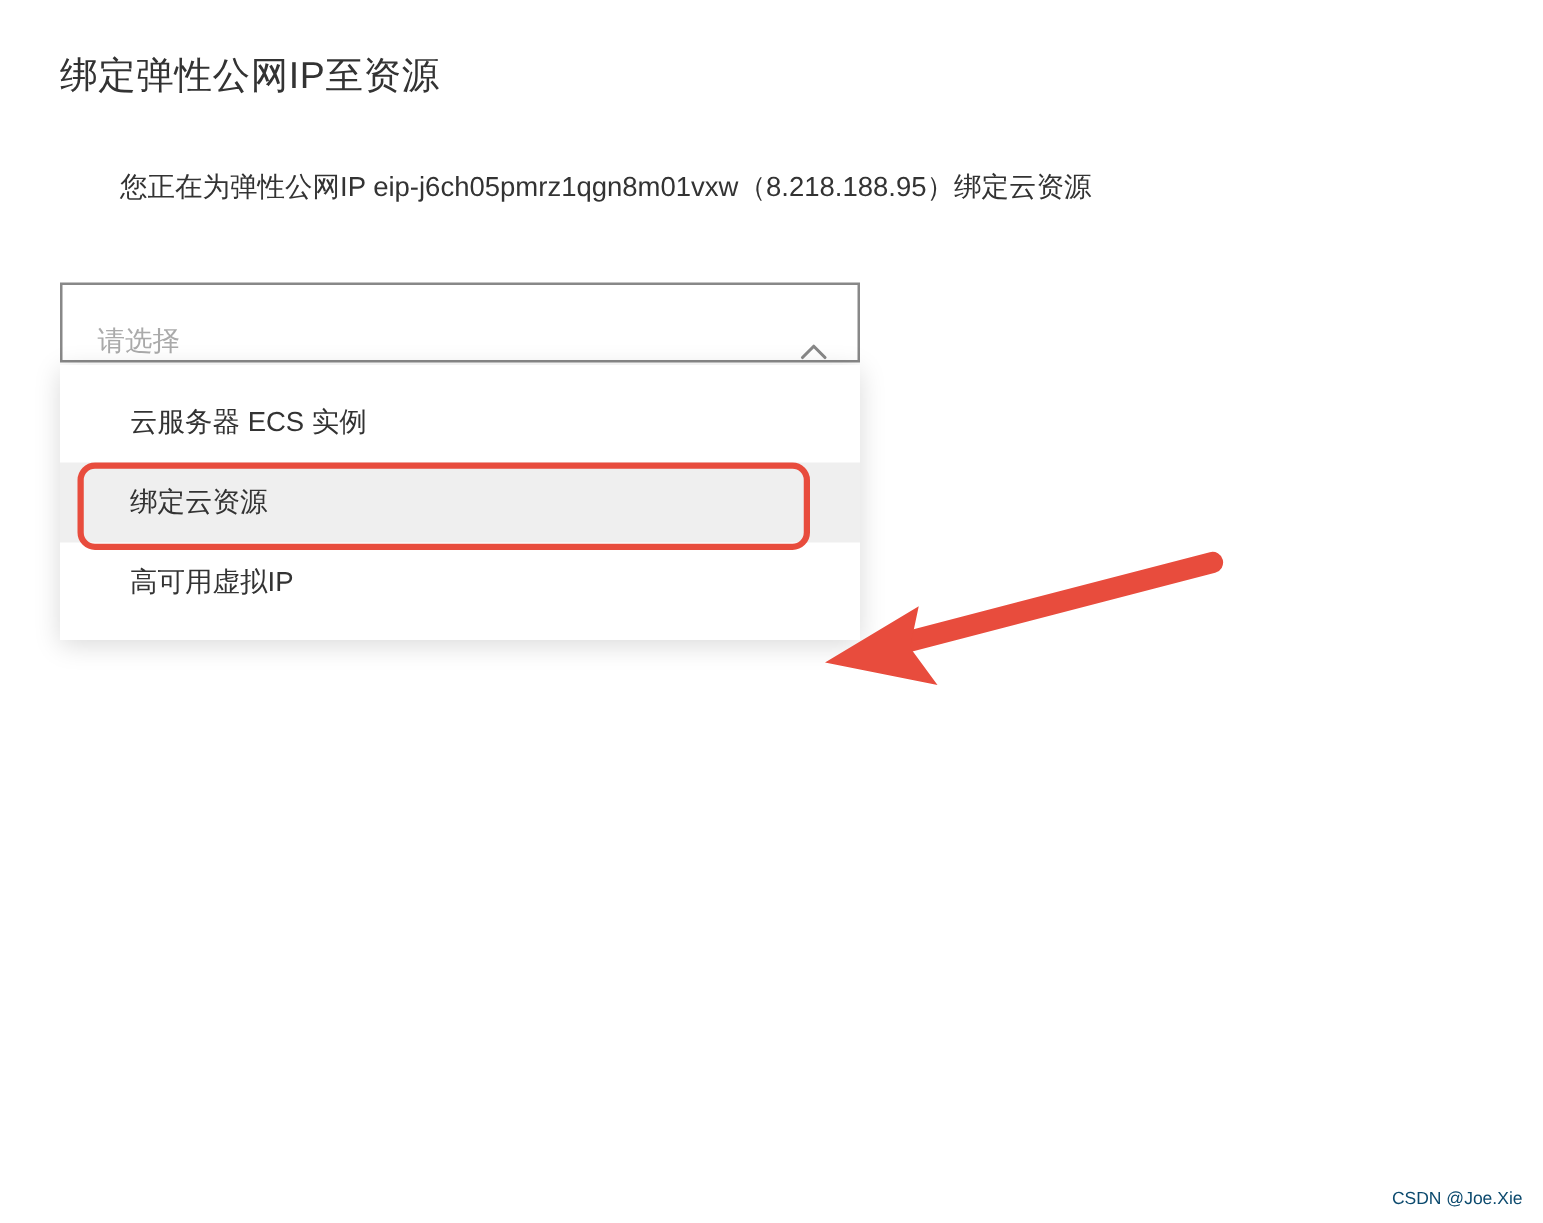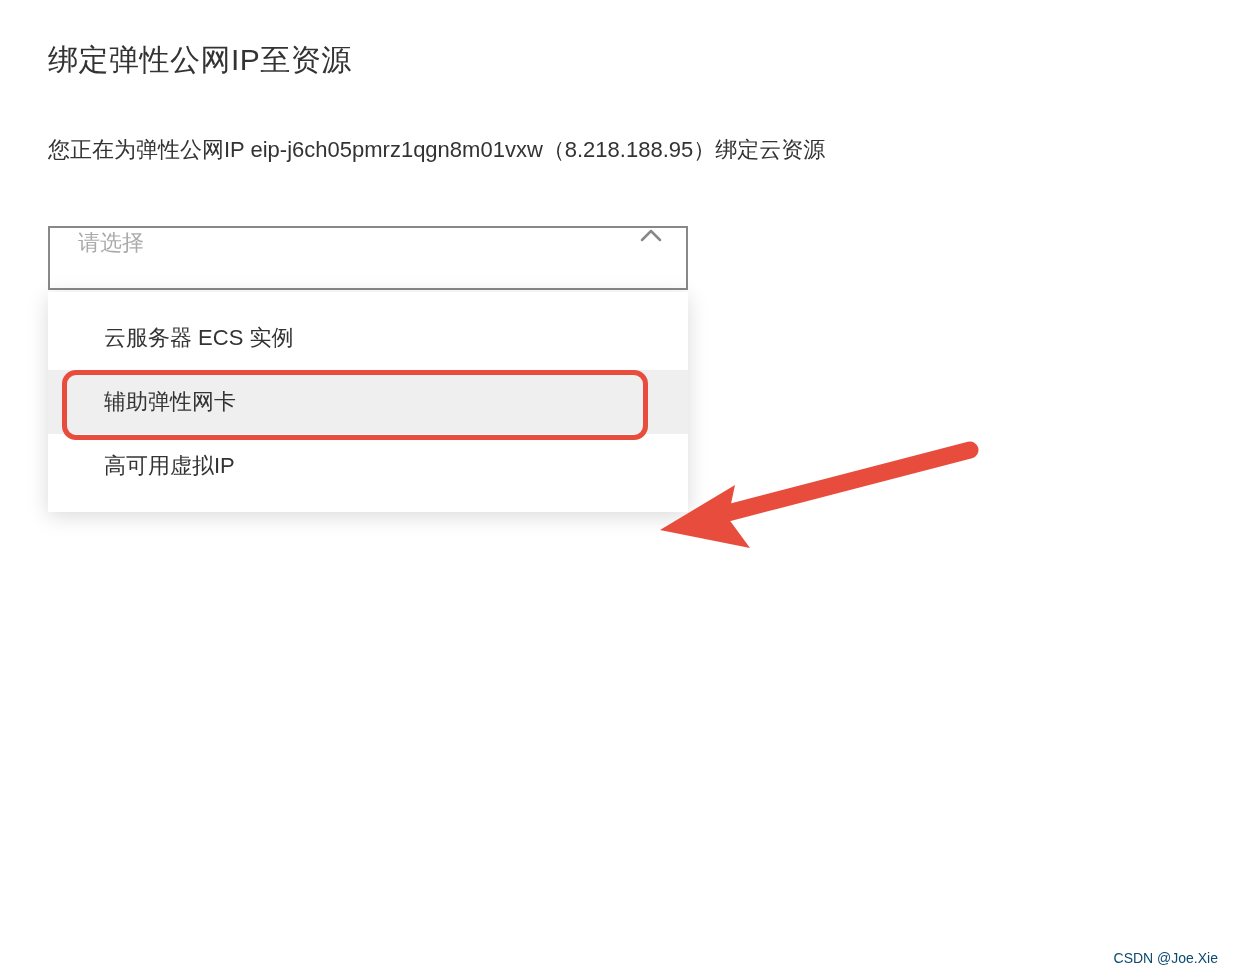--- a/index.html
+++ b/index.html
@@ -21,41 +21,42 @@
       font-weight: 400;
       color: #333333;
       margin-bottom: 52px;
       letter-spacing: 0.5px;
     }
     .description {
       font-size: 22px;
       color: #333333;
       margin-bottom: 60px;
       line-height: 1.5;
+      margin-left: 48px;
     }
     .form-group {
       position: relative;
     }
     .form-label {
       font-size: 22px;
       color: #333333;
       margin-bottom: 18px;
       display: block;
     }
     .required-mark {
       color: #e84c3d;
       margin-right: 6px;
     }
     .select-box {
       width: 640px;
       height: 64px;
       border: 2px solid #888888;
       background: #ffffff;
       display: flex;
-      align-items: flex-start;
+      align-items: flex-end;
       justify-content: space-between;
       padding: 0 24px 0 28px;
       cursor: pointer;
       position: relative;
     }
     .select-placeholder {
       font-size: 22px;
       color: #aaaaaa;
     }
     .chevron-icon {
@@ -122,21 +123,21 @@
     <svg class="chevron-icon" viewBox="0 0 22 14">
       <path d="M2 12 L11 3 L20 12" stroke="#888888" stroke-width="2.5" fill="none" stroke-linecap="round" stroke-linejoin="round"></path>
     </svg>
   </div>
 
   <div class="dropdown">
     <div class="dropdown-option">
       <span>云服务器 ECS 实例</span>
     </div>
     <div class="dropdown-option highlighted">
-      <span>辅助弹性网卡</span>
+      <span>绑定云资源</span>
       <div class="highlight-box"></div>
     </div>
     <div class="dropdown-option">
       <span>高可用虚拟IP</span>
     </div>
   </div>
 </div>
 
 <svg class="arrow-annotation" width="330" height="140" viewBox="0 0 330 140">
   <path d="M 310 20 L 60 85" stroke="#e84c3d" stroke-width="17" fill="none" stroke-linecap="round"></path>

